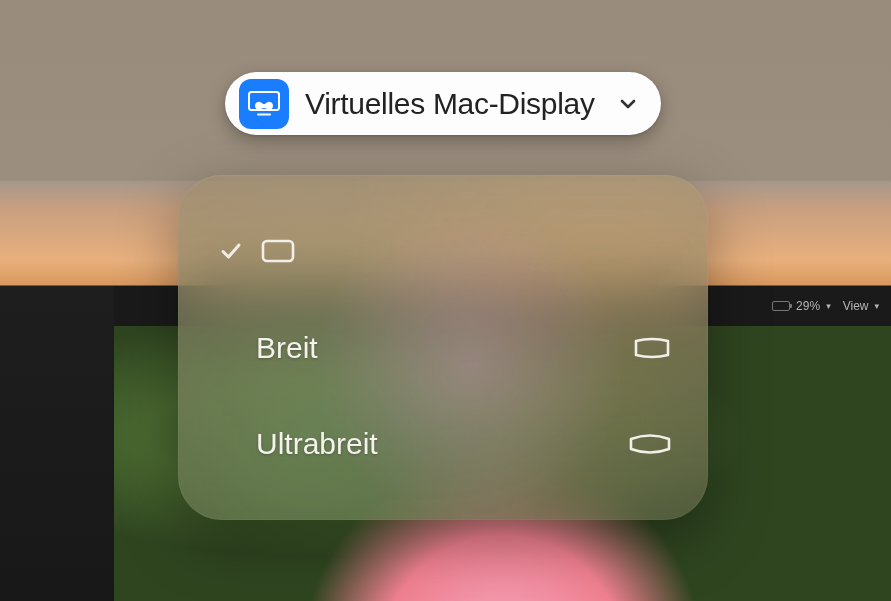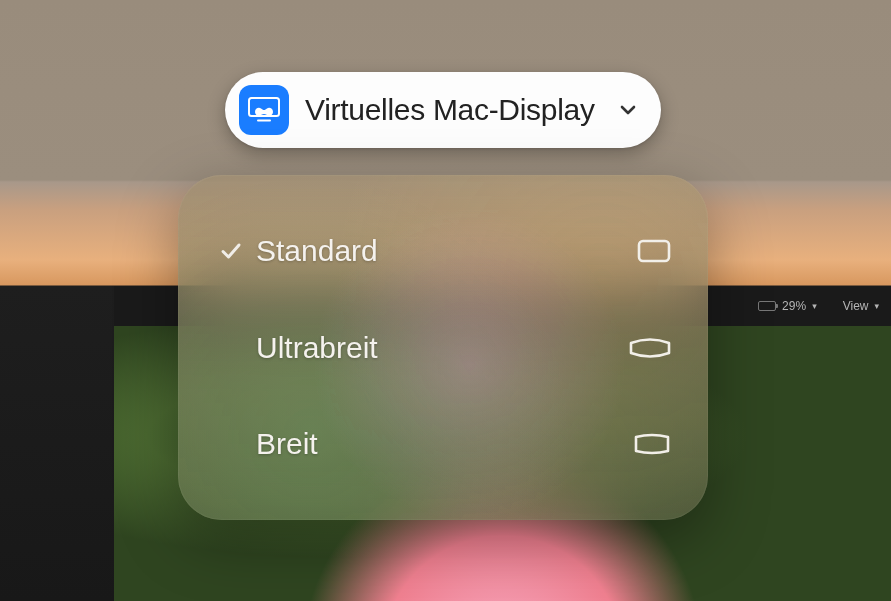--- a/index.html
+++ b/index.html
@@ -50,21 +50,21 @@
       background:
         radial-gradient(circle at 50% 120%, #f7a9c0 0%, #f08090 120px, transparent 200px),
         radial-gradient(ellipse at 30% 40%, #3a5a2a 0%, #4a6830 200px, #2f4520 400px);
     }
     
     .pill {
       position: absolute;
       left: 225px;
       top: 72px;
       width: 436px;
-      height: 76px;
+      height: 63px;
       background: #fdfdfd;
       border-radius: 40px;
       box-shadow: 0 6px 18px rgba(0,0,0,0.28), 0 1px 3px rgba(0,0,0,0.12);
       display: flex;
       align-items: center;
       padding: 0 22px 0 14px;
       gap: 16px;
     }
     
     .pill-icon {
@@ -155,21 +155,21 @@
 </head>
 <body>
 
 <div class="scene">
 
   <div class="photo-window">
     <div class="photo-titlebar">
       <span class="battery"></span>
       <span>29%</span>
       <span style="font-size:9px;">▾</span>
-      <span style="margin-left:20px;">View</span>
+      <span style="margin-left:6px;">View</span>
       <span style="font-size:9px;">▾</span>
     </div>
     <div class="photo-content"></div>
   </div>
 
   <div class="pill">
     <div class="pill-icon">
       <svg width="34" height="28" viewBox="0 0 34 28">
         <rect x="2" y="2" width="30" height="18" rx="2.5" fill="none" stroke="#fff" stroke-width="2"></rect>
         <line x1="11" y1="24.5" x2="23" y2="24.5" stroke="#fff" stroke-width="2" stroke-linecap="round"></line>
@@ -185,43 +185,42 @@
   </div>
 
   <div class="popover">
 
     <div class="option">
       <div class="check">
         <svg width="24" height="24" viewBox="0 0 24 24">
           <path d="M 4 12.5 L 9.5 18 L 20 6" fill="none" stroke="#f0ede8" stroke-width="3" stroke-linecap="round" stroke-linejoin="round"></path>
         </svg>
       </div>
-      <div class="option-label">Standard</div>
       <div class="option-icon">
         <svg width="36" height="28" viewBox="0 0 36 28">
           <rect x="3" y="4" width="30" height="20" rx="4" fill="none" stroke="#f2efe9" stroke-width="2.6"></rect>
+        </svg>
+      </div>
+    </div>
+
+    <div class="option">
+      <div class="check"></div>
+      <div class="option-label">Breit</div>
+      <div class="option-icon">
+        <svg width="40" height="28" viewBox="0 0 40 28">
+          <path d="M 4 7 Q 20 3, 36 7 L 36 21 Q 20 25, 4 21 Z" fill="none" stroke="#f2efe9" stroke-width="2.6" stroke-linejoin="round"></path>
         </svg>
       </div>
     </div>
 
     <div class="option">
       <div class="check"></div>
       <div class="option-label">Ultrabreit</div>
       <div class="option-icon">
         <svg width="44" height="26" viewBox="0 0 44 26">
           <path d="M 3 8 Q 22 1, 41 8 L 41 18 Q 22 25, 3 18 Z" fill="none" stroke="#f2efe9" stroke-width="2.6" stroke-linejoin="round"></path>
         </svg>
       </div>
     </div>
 
-    <div class="option">
-      <div class="check"></div>
-      <div class="option-label">Breit</div>
-      <div class="option-icon">
-        <svg width="40" height="28" viewBox="0 0 40 28">
-          <path d="M 4 7 Q 20 3, 36 7 L 36 21 Q 20 25, 4 21 Z" fill="none" stroke="#f2efe9" stroke-width="2.6" stroke-linejoin="round"></path>
-        </svg>
-      </div>
-    </div>
-
   </div>
 
 </div>
 
 </body></html>

